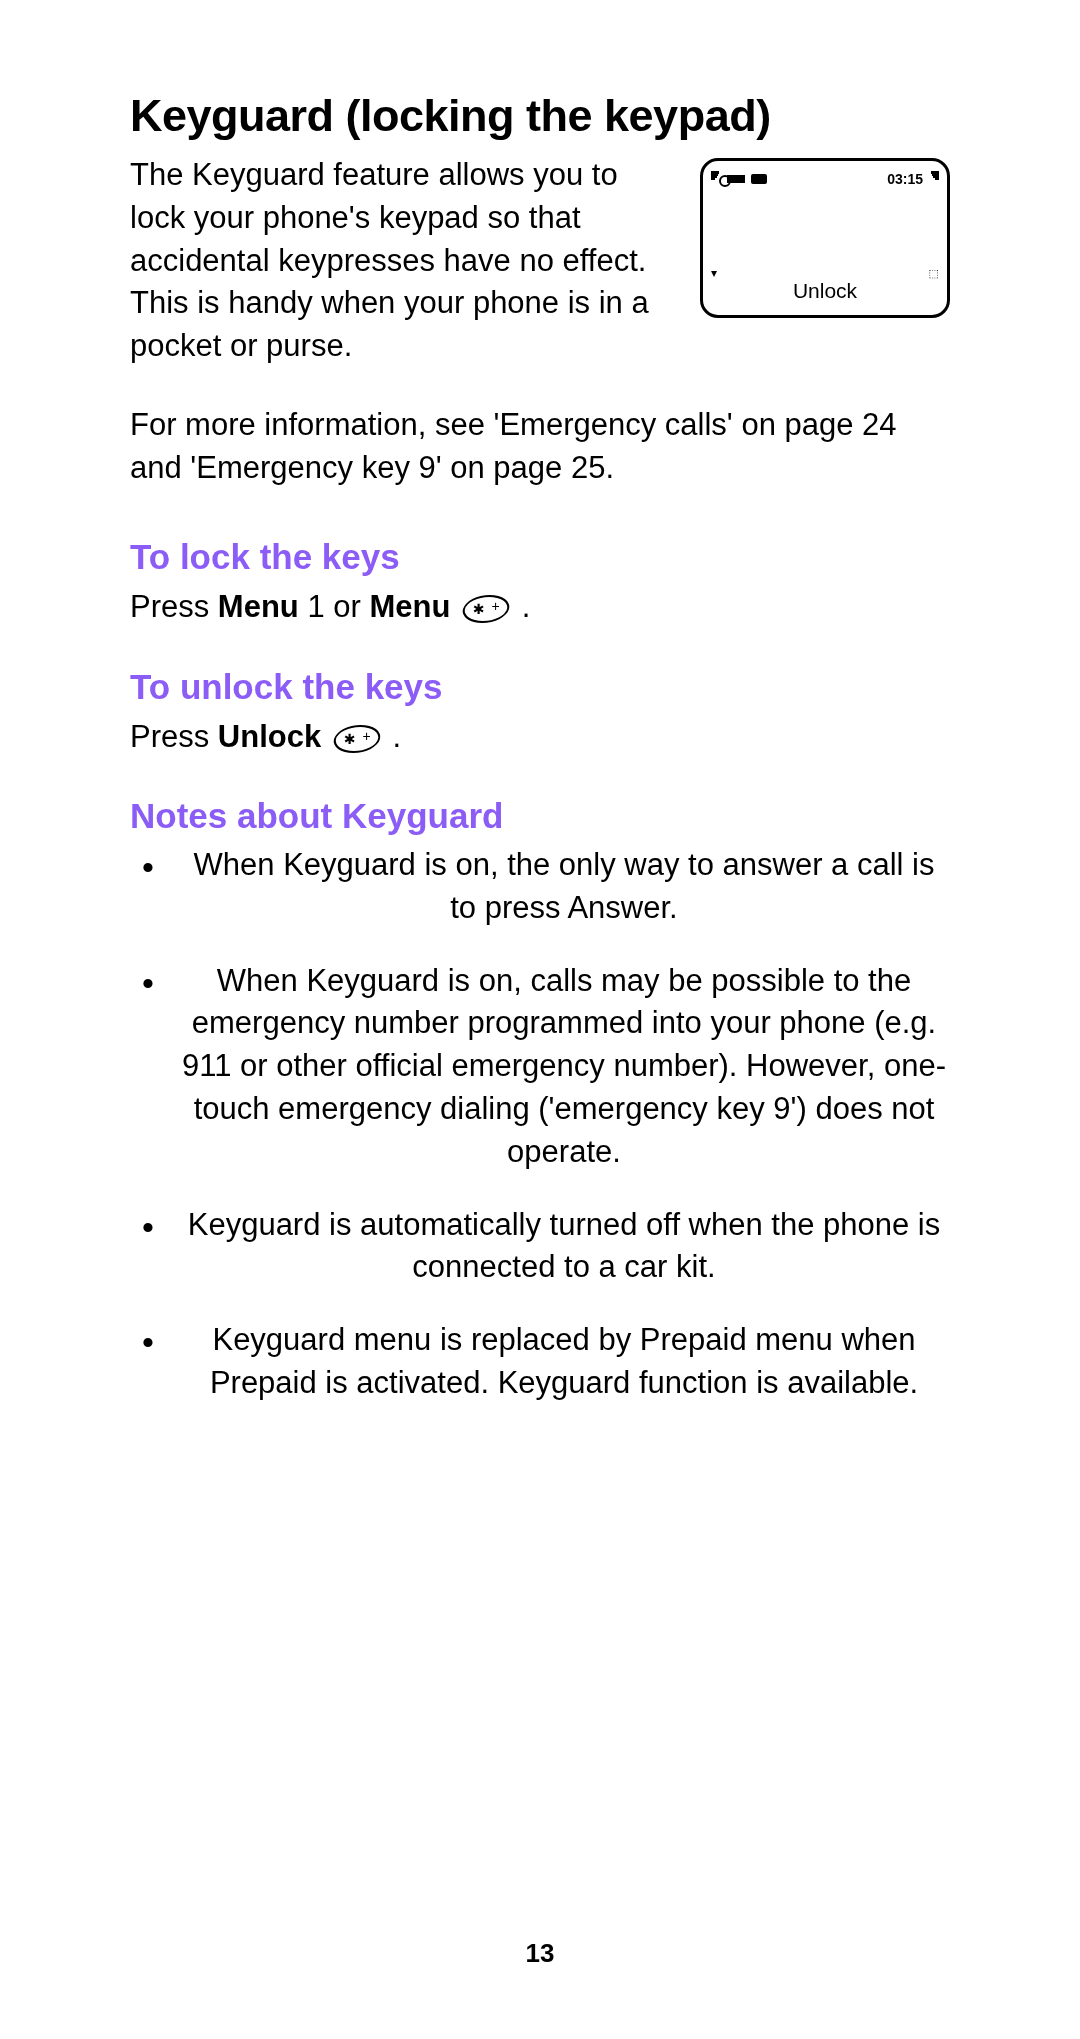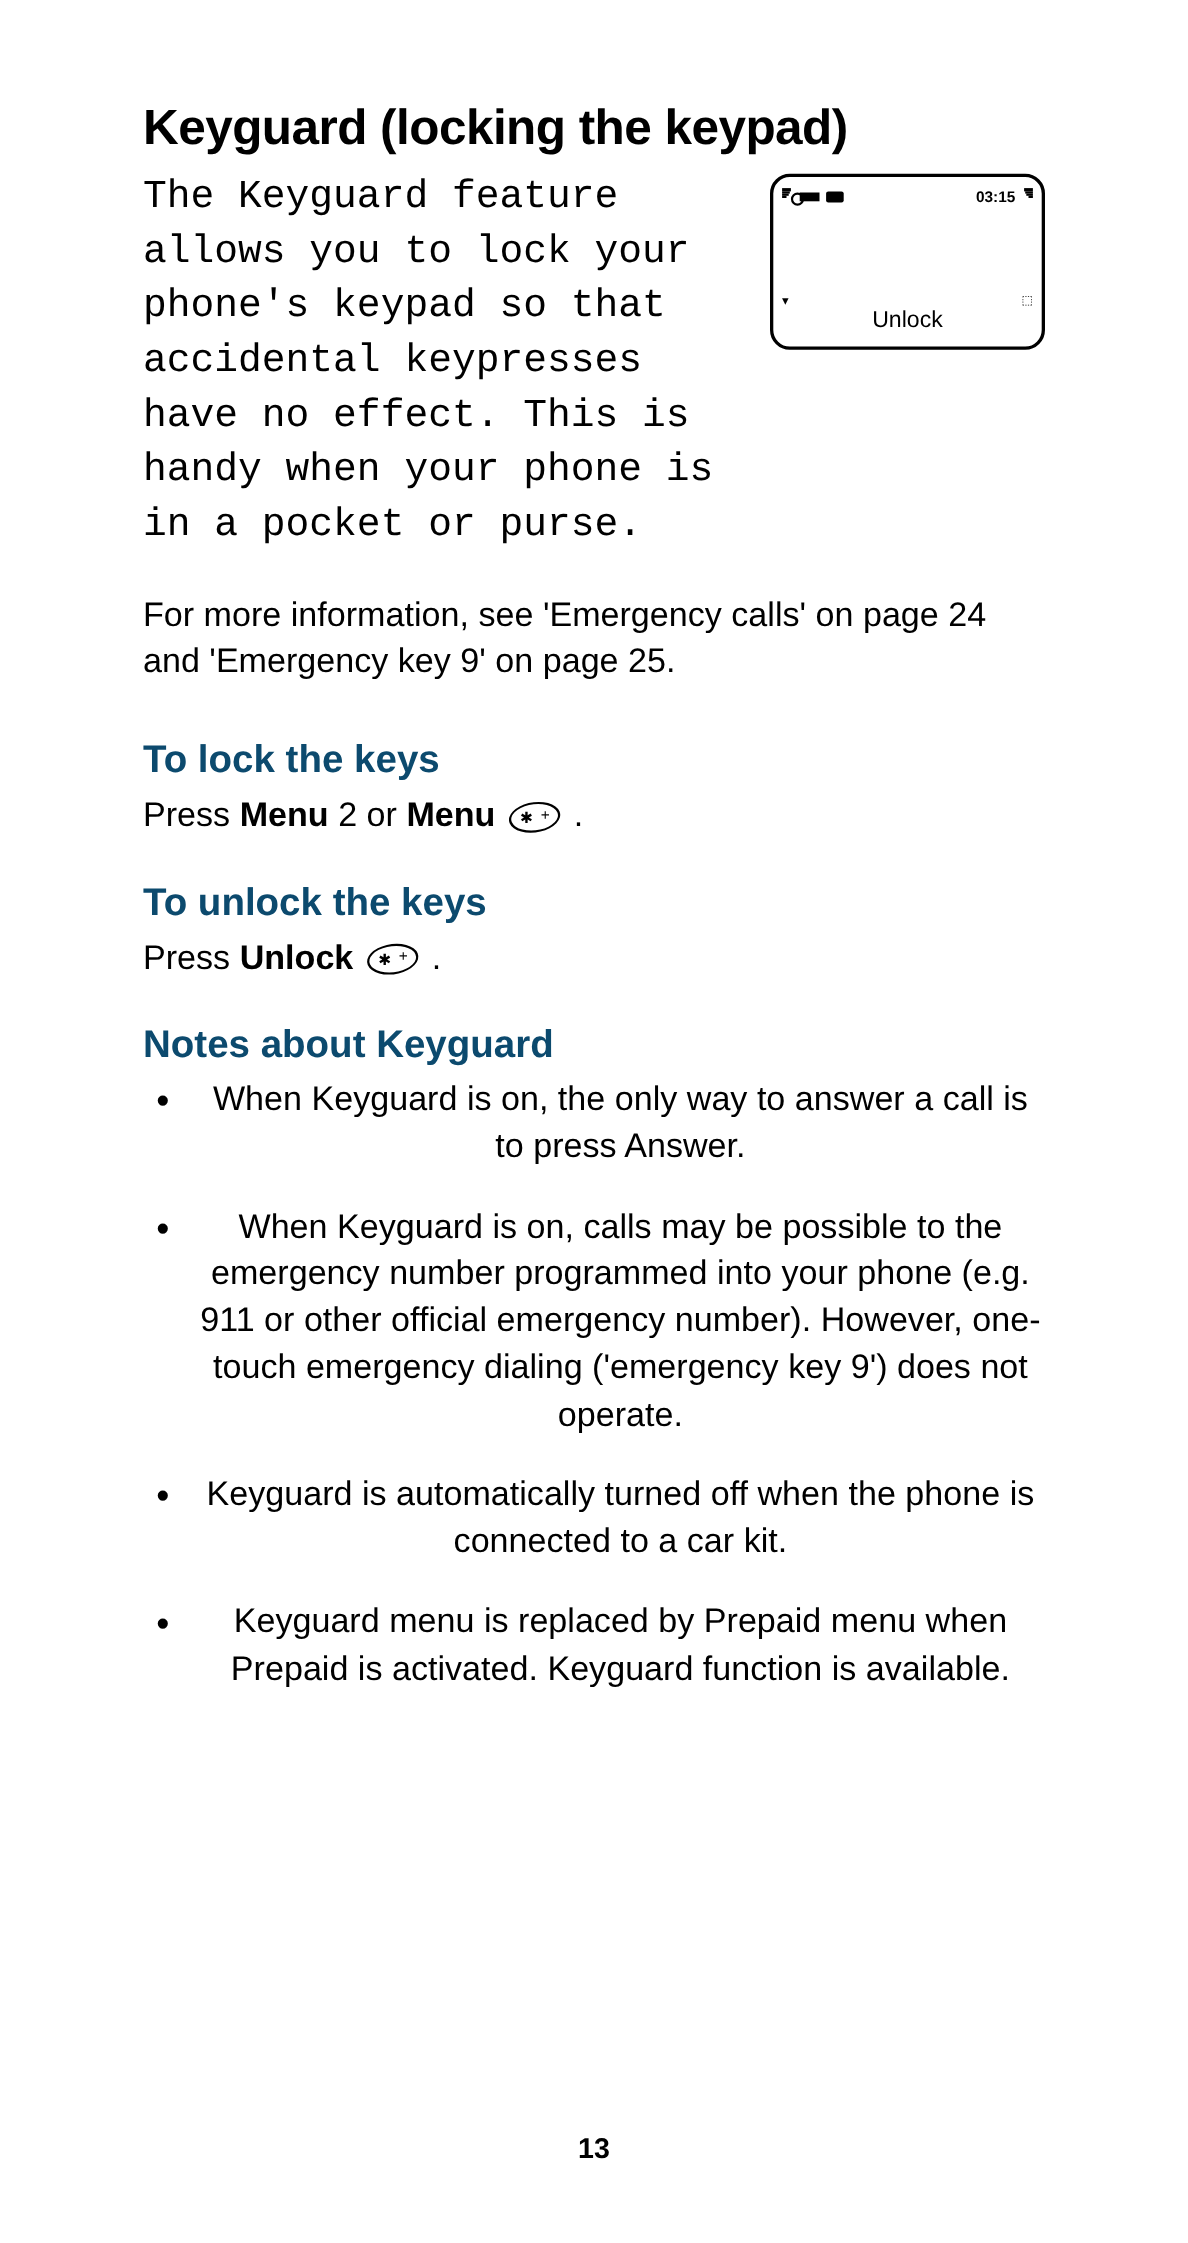--- a/index.html
+++ b/index.html
@@ -24,23 +24,22 @@
       margin-bottom: 12px;
       letter-spacing: -0.5px;
     }
     .intro-block {
       display: flex;
       gap: 20px;
       margin-bottom: 36px;
     }
     .intro-text {
       flex: 1;
-      font-size: 36px;
-      line-height: 1.38;
-      font-family: Liberation Mono, monospace;
+      font-size: 31px;
+      line-height: 1.38;
     }
     .phone-screen {
       width: 250px;
       height: 160px;
       border: 3px solid #000;
       border-radius: 18px;
       position: relative;
       flex-shrink: 0;
       margin-top: 4px;
     }
@@ -149,21 +148,21 @@
       margin-bottom: 36px;
     }
     .more-info {
       font-size: 31px;
       line-height: 1.38;
       margin-bottom: 48px;
     }
     h2 {
       font-size: 35px;
       font-weight: bold;
-      color: #0c4a6e;
+      color: #8b5cf6;
       margin-bottom: 8px;
     }
     .instruction {
       font-size: 31px;
       margin-bottom: 36px;
       line-height: 1.4;
     }
     .instruction .bold {
       font-weight: bold;
       margin-top: 14px;
@@ -260,21 +259,21 @@
       </div>
     </div>
   </div>
 
 
   <p class="more-info">For more information, see 'Emergency calls' on page 24 and 'Emergency key 9' on page 25.</p>
 
   <div class="section-block">
     <h2>To lock the keys</h2>
     <p class="instruction">
-      <span>Press </span><span class="bold">Menu</span><span> 2 or </span><span class="bold">Menu</span> <span class="star-key"></span><span> .</span>
+      <span>Press </span><span class="bold">Menu</span><span> 1 or </span><span class="bold">Menu</span> <span class="star-key"></span><span> .</span>
     </p>
   </div>
 
   <div class="section-block">
     <h2>To unlock the keys</h2>
     <p class="instruction">
       <span>Press </span><span class="bold">Unlock</span> <span class="star-key"></span><span> .</span>
     </p>
   </div>
 

